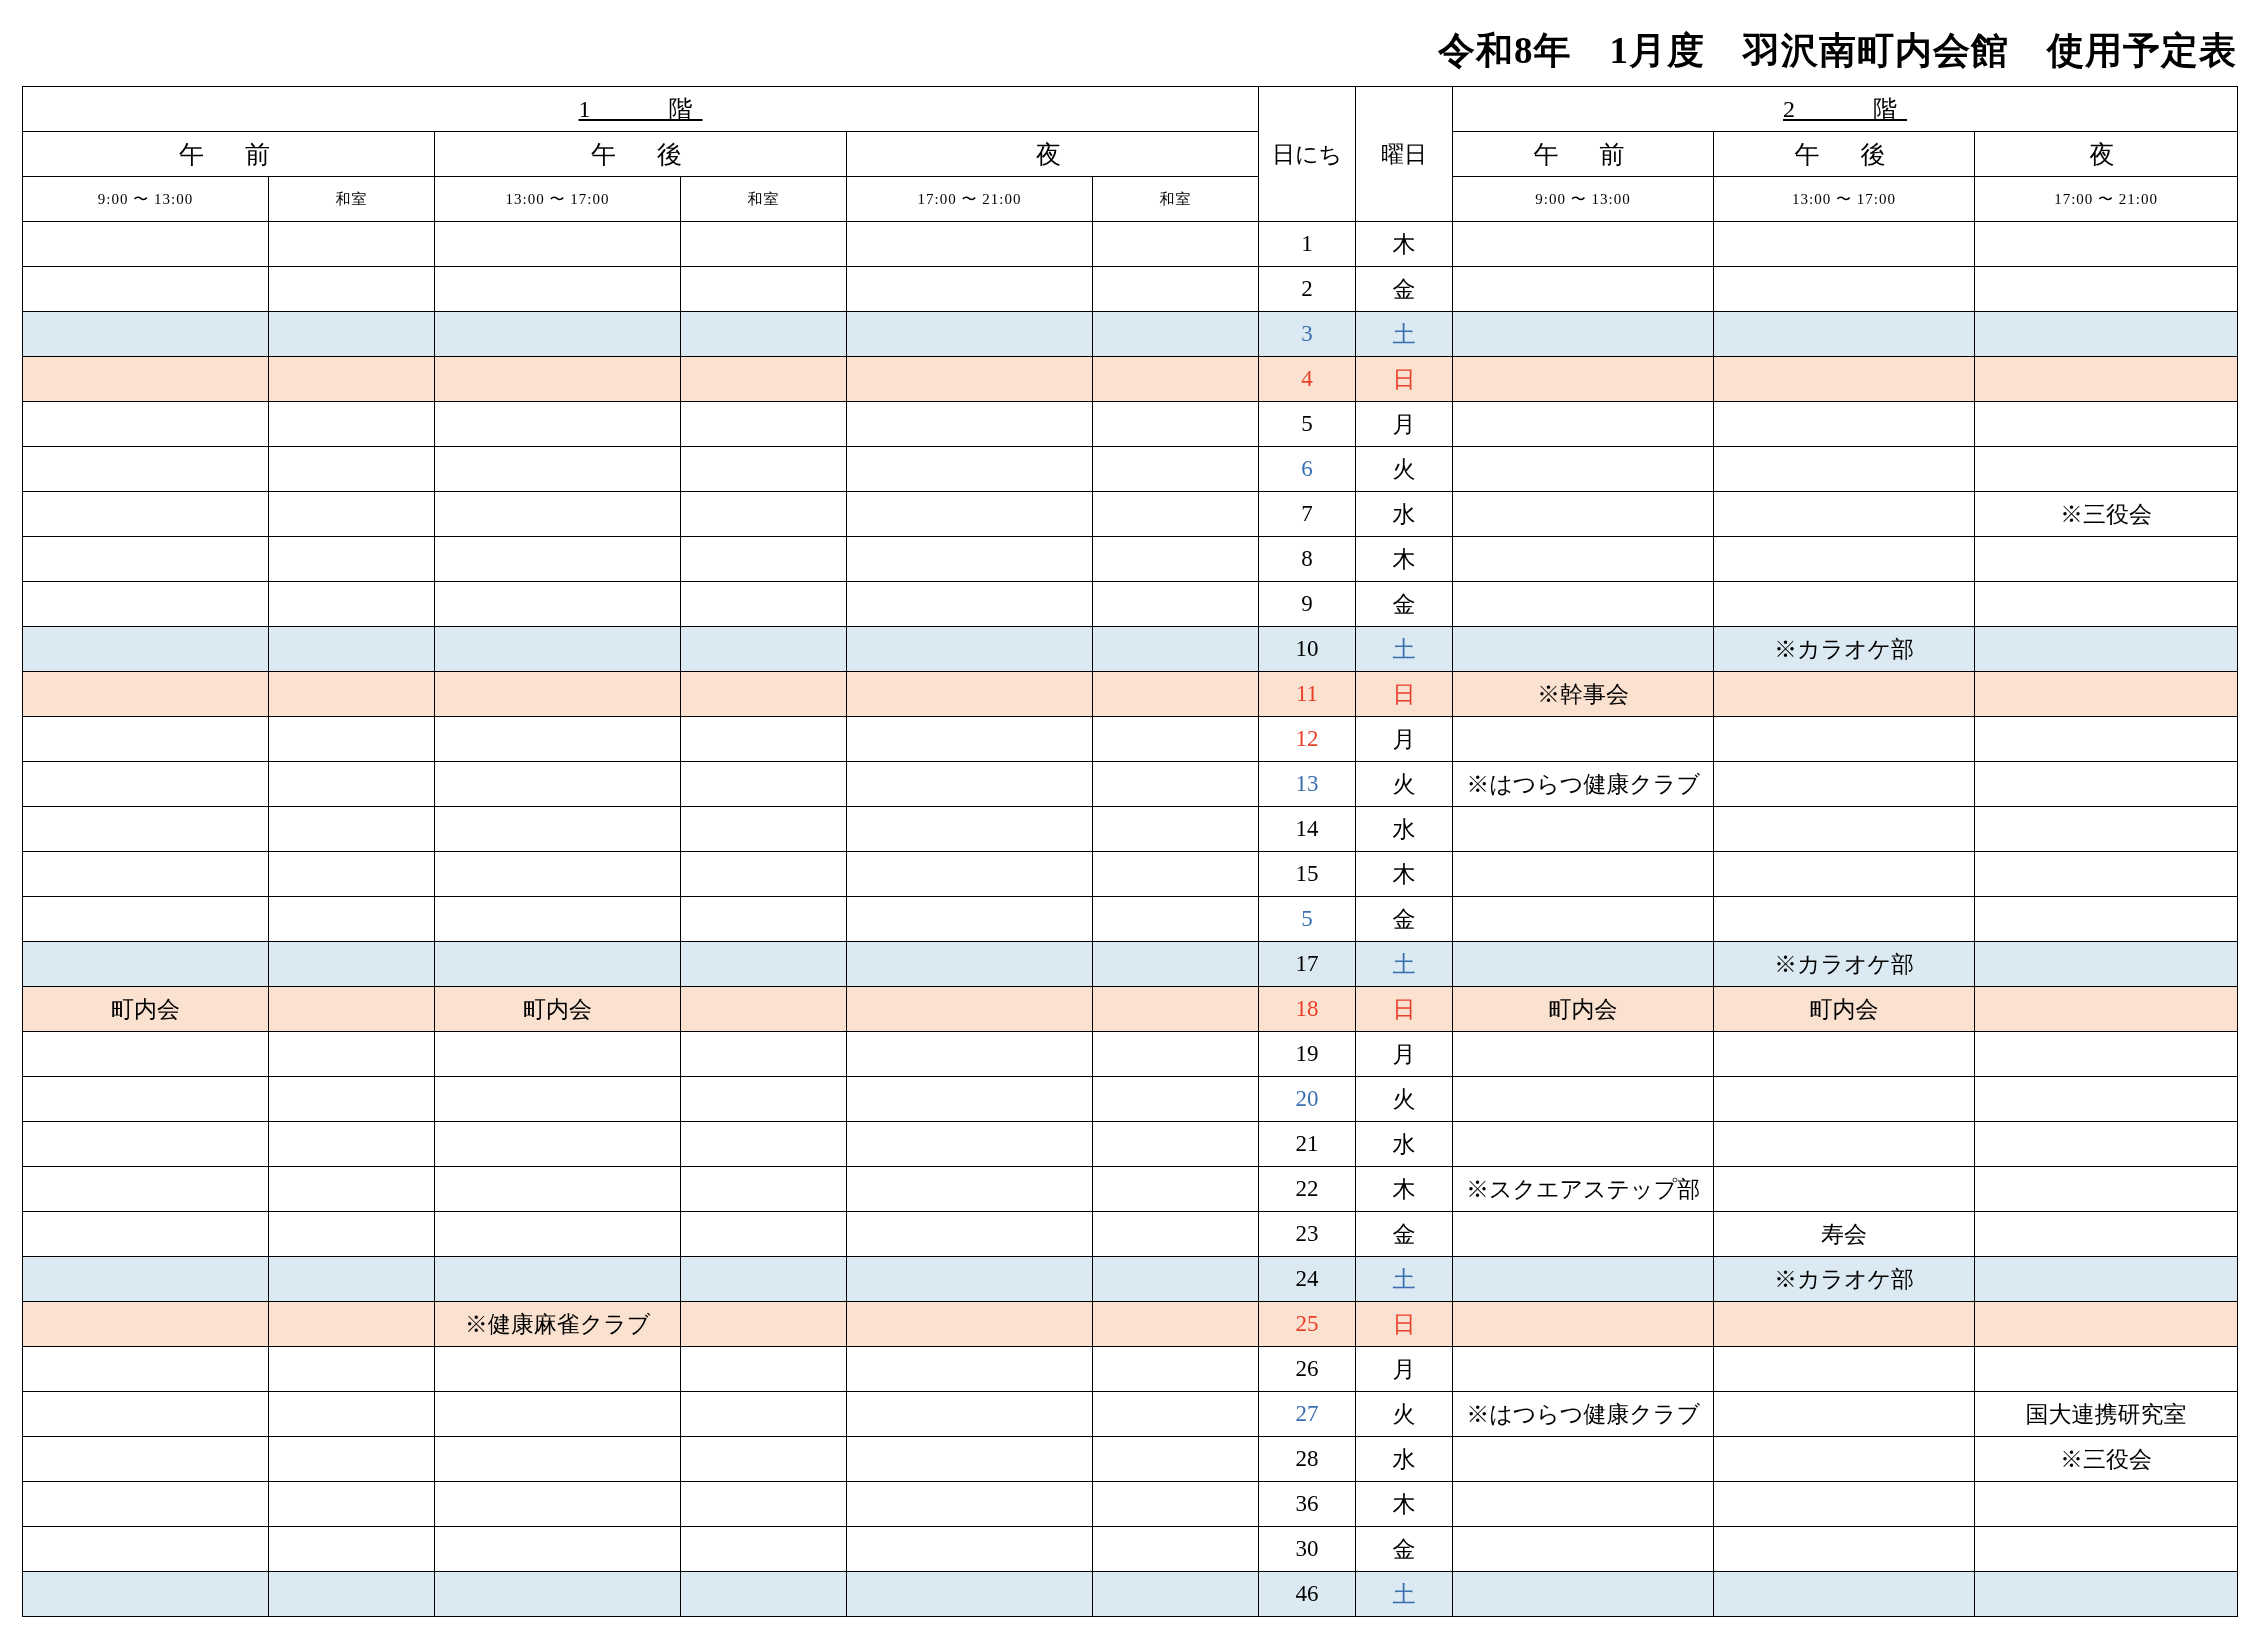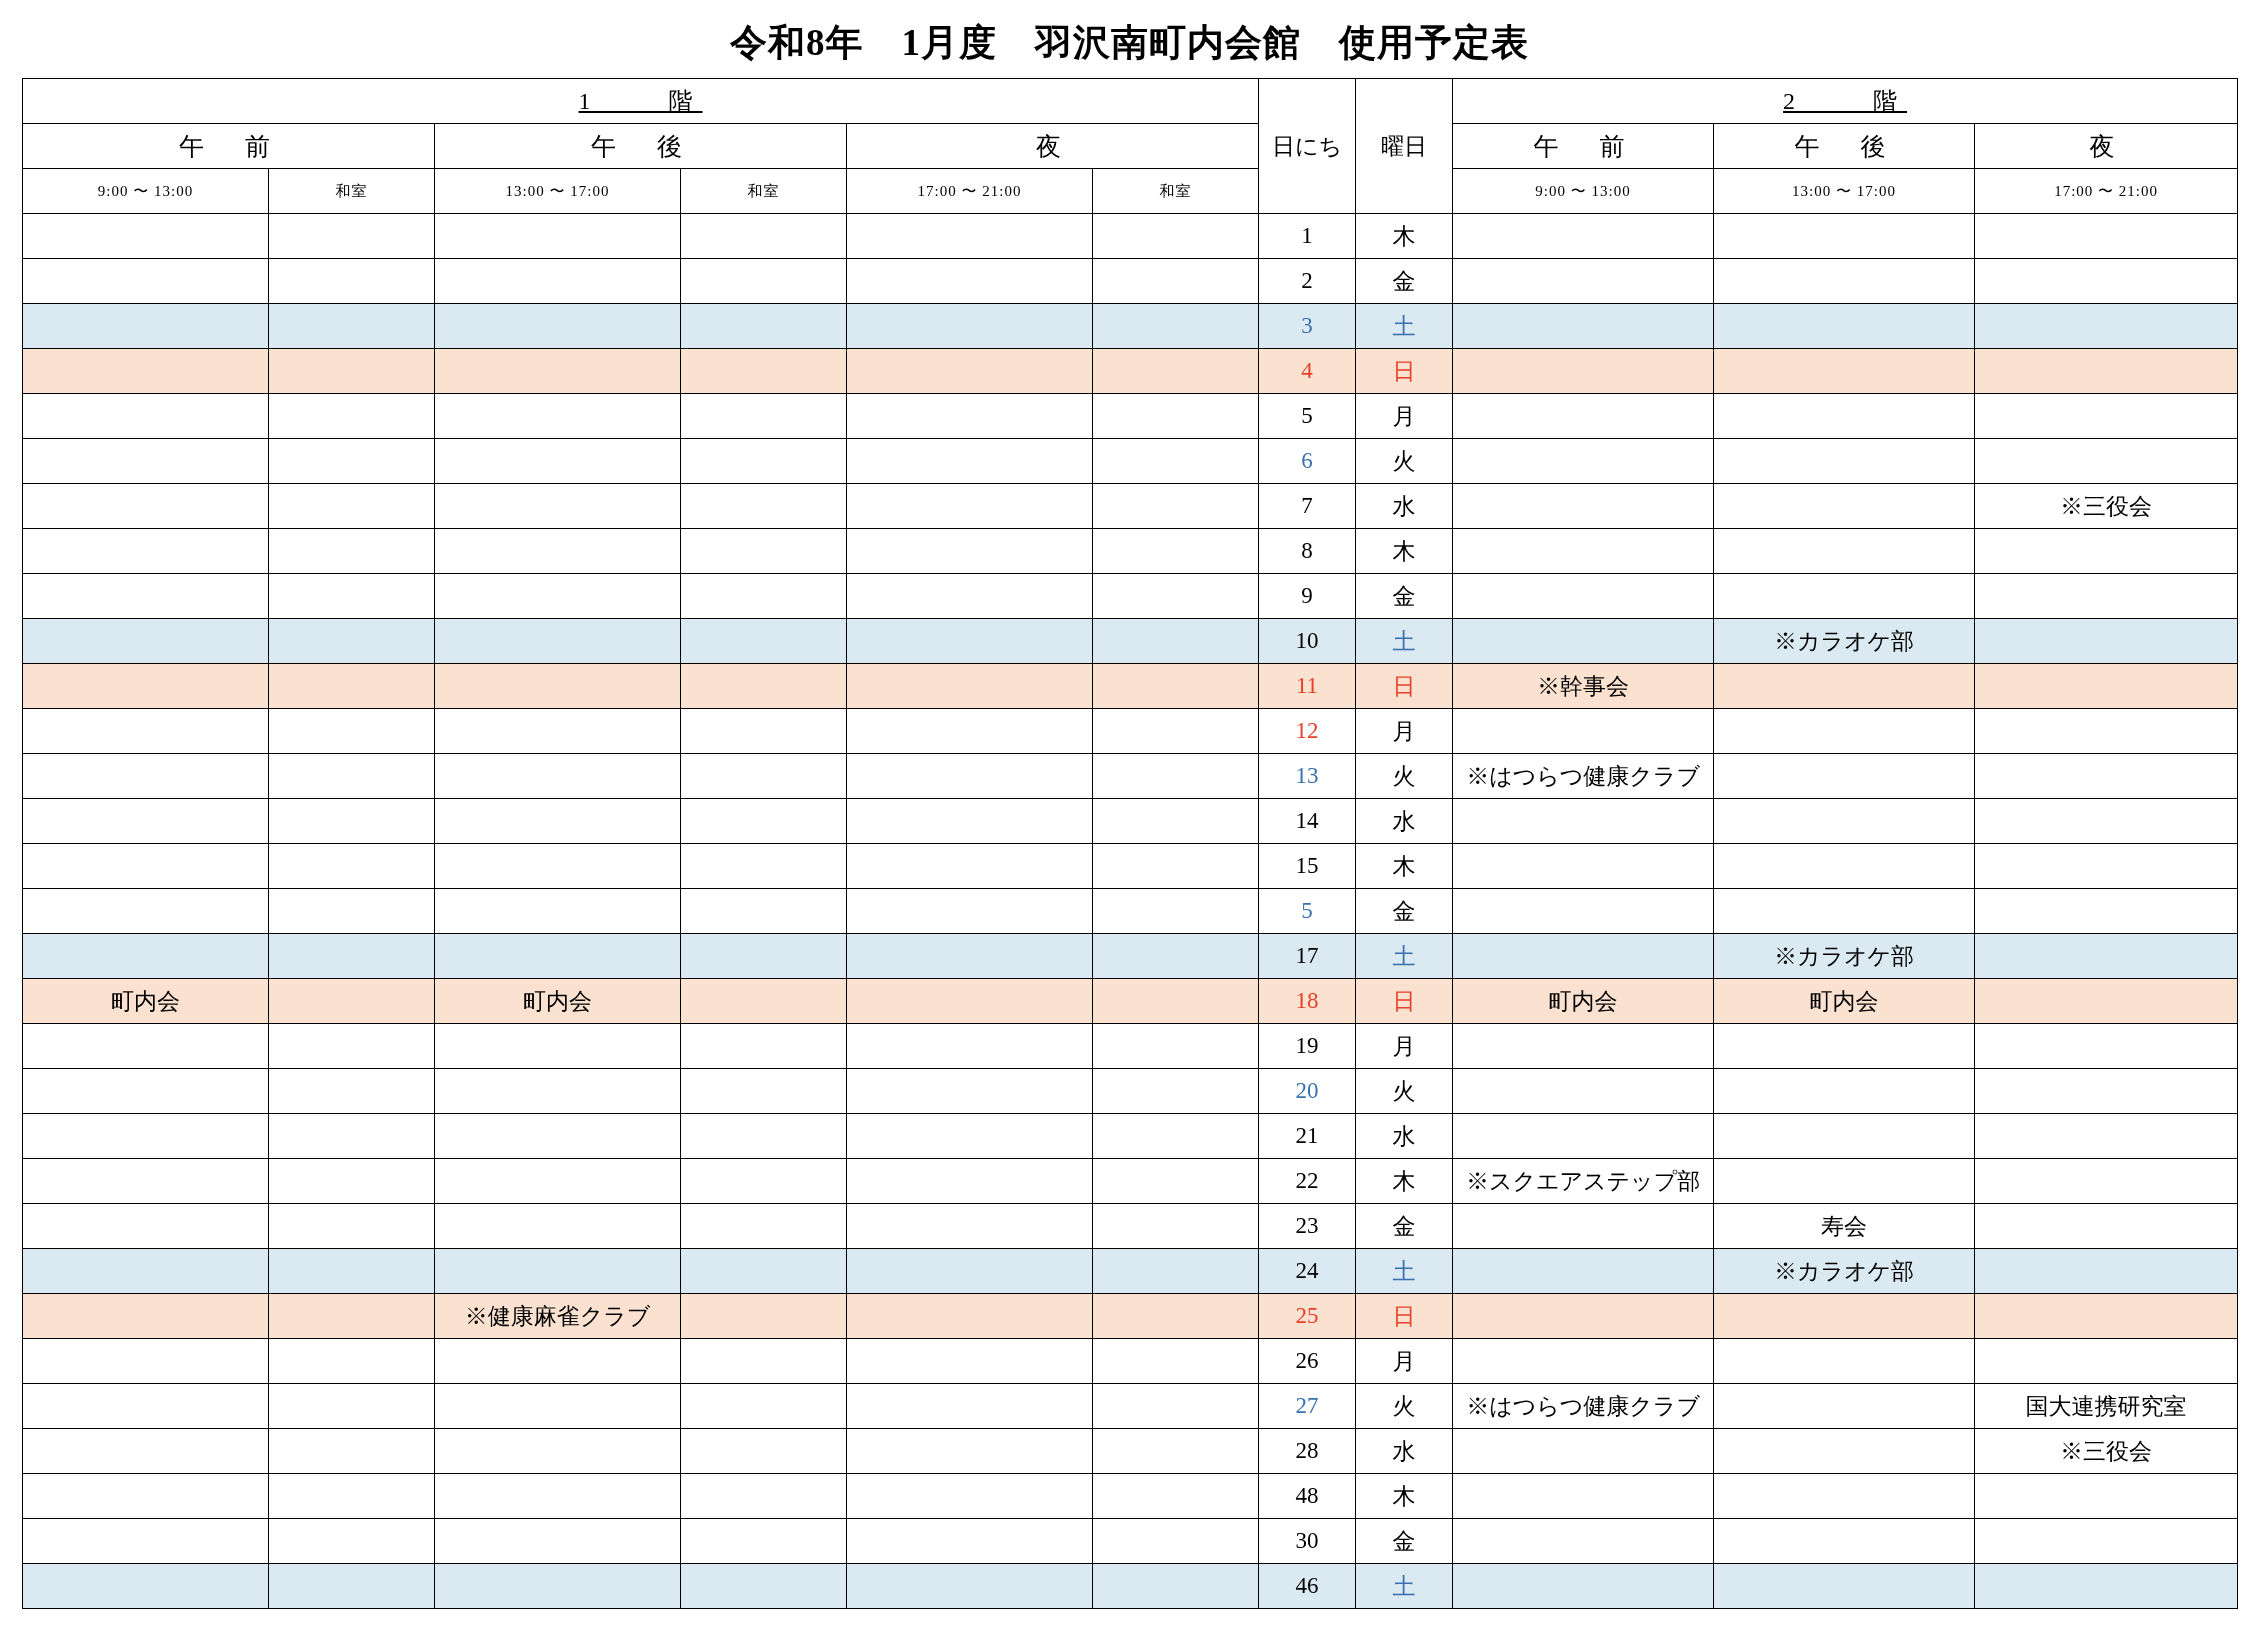--- a/index.html
+++ b/index.html
@@ -14,25 +14,25 @@
     overflow: hidden;
   }
   .page {
     width: 2259px;
     height: 1646px;
     position: relative;
     box-sizing: border-box;
     padding: 0 22px;
   }
   .title {
-    text-align: center;
+    text-align: right;
     font-size: 37px;
     font-weight: bold;
     letter-spacing: 1px;
-    padding-top: 18px;
+    padding-top: 26px;
     padding-bottom: 10px;
     font-family: "Liberation Serif", "DejaVu Serif", serif;
   }
   .noteline {
     position: relative;
     height: 40px;
     font-size: 24px;
   }
   .note-left {
     position: absolute;
@@ -517,21 +517,21 @@
           <td class="cell-ev "></td>
           <td class="cell-ev ">※三役会</td>
         </tr>
         <tr>
           <td class="cell-ev"></td>
           <td class="cell-ev"></td>
           <td class="cell-ev"></td>
           <td class="cell-ev"></td>
           <td class="cell-ev"></td>
           <td class="cell-ev"></td>
-          <td class="daynum sep">48</td>
+          <td class="daynum sep">36</td>
           <td class="dow">木</td>
           <td class="cell-ev sep"></td>
           <td class="cell-ev "></td>
           <td class="cell-ev "></td>
         </tr>
         <tr>
           <td class="cell-ev"></td>
           <td class="cell-ev"></td>
           <td class="cell-ev"></td>
           <td class="cell-ev"></td>

